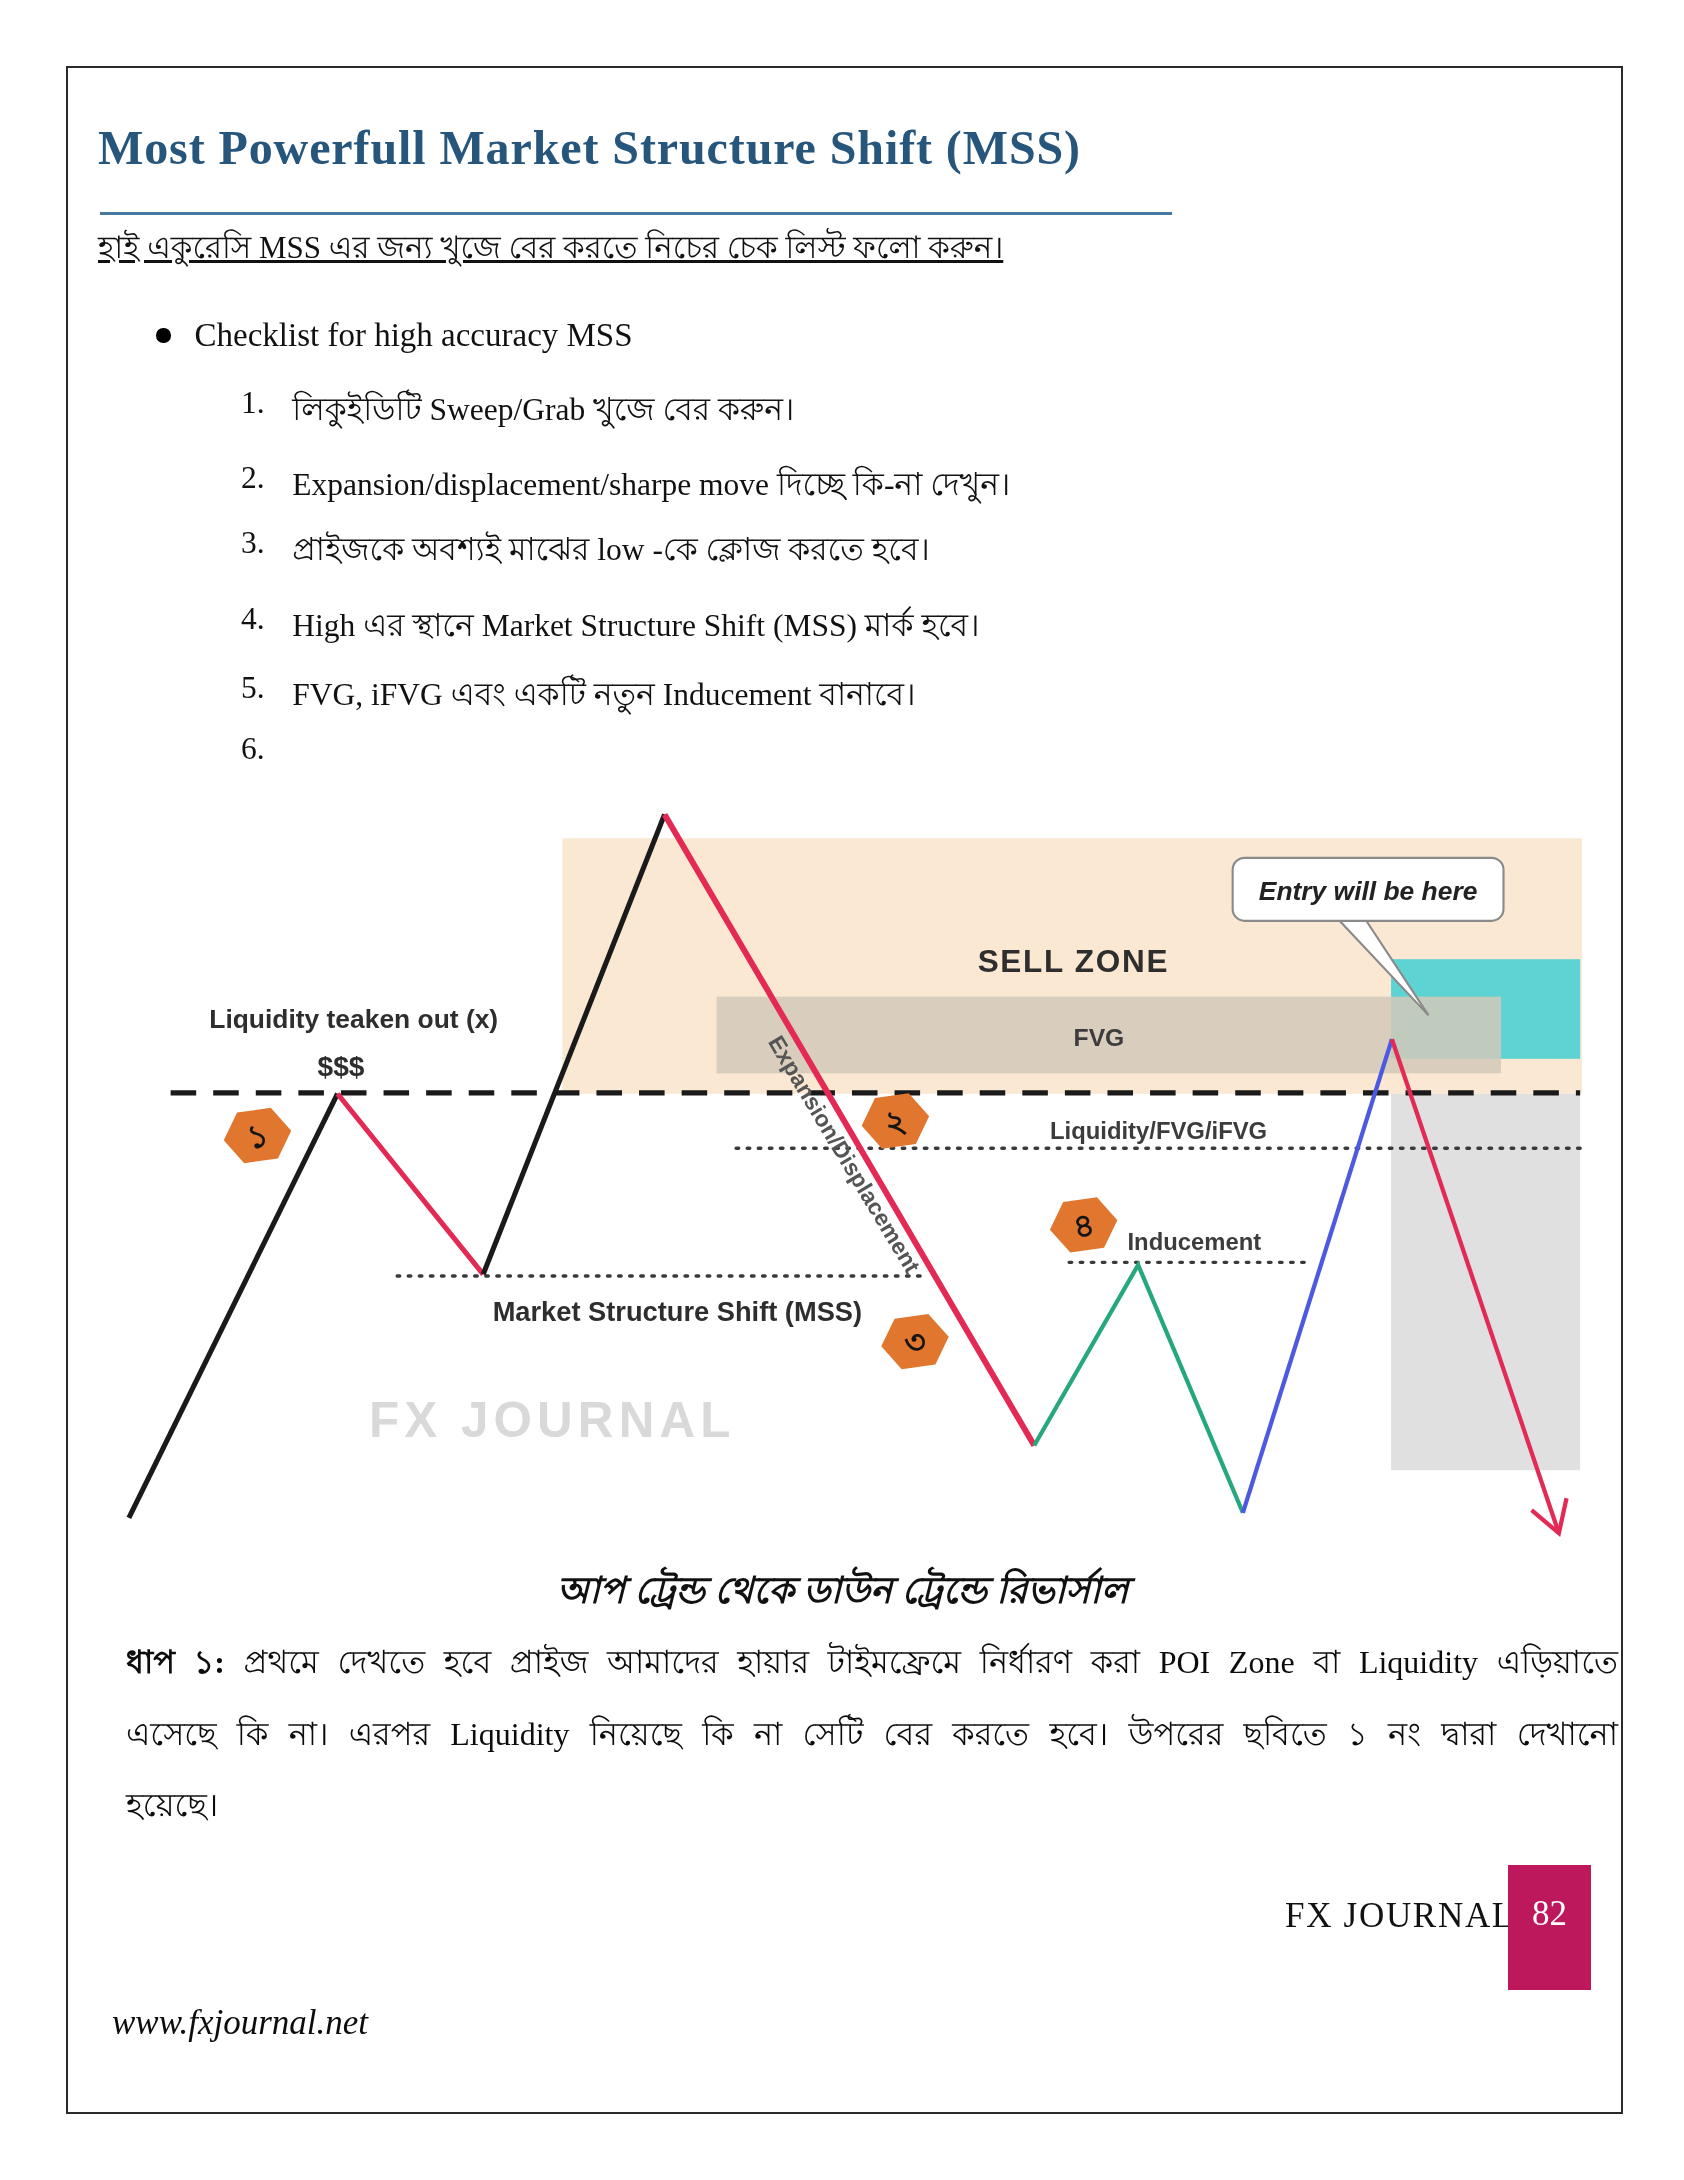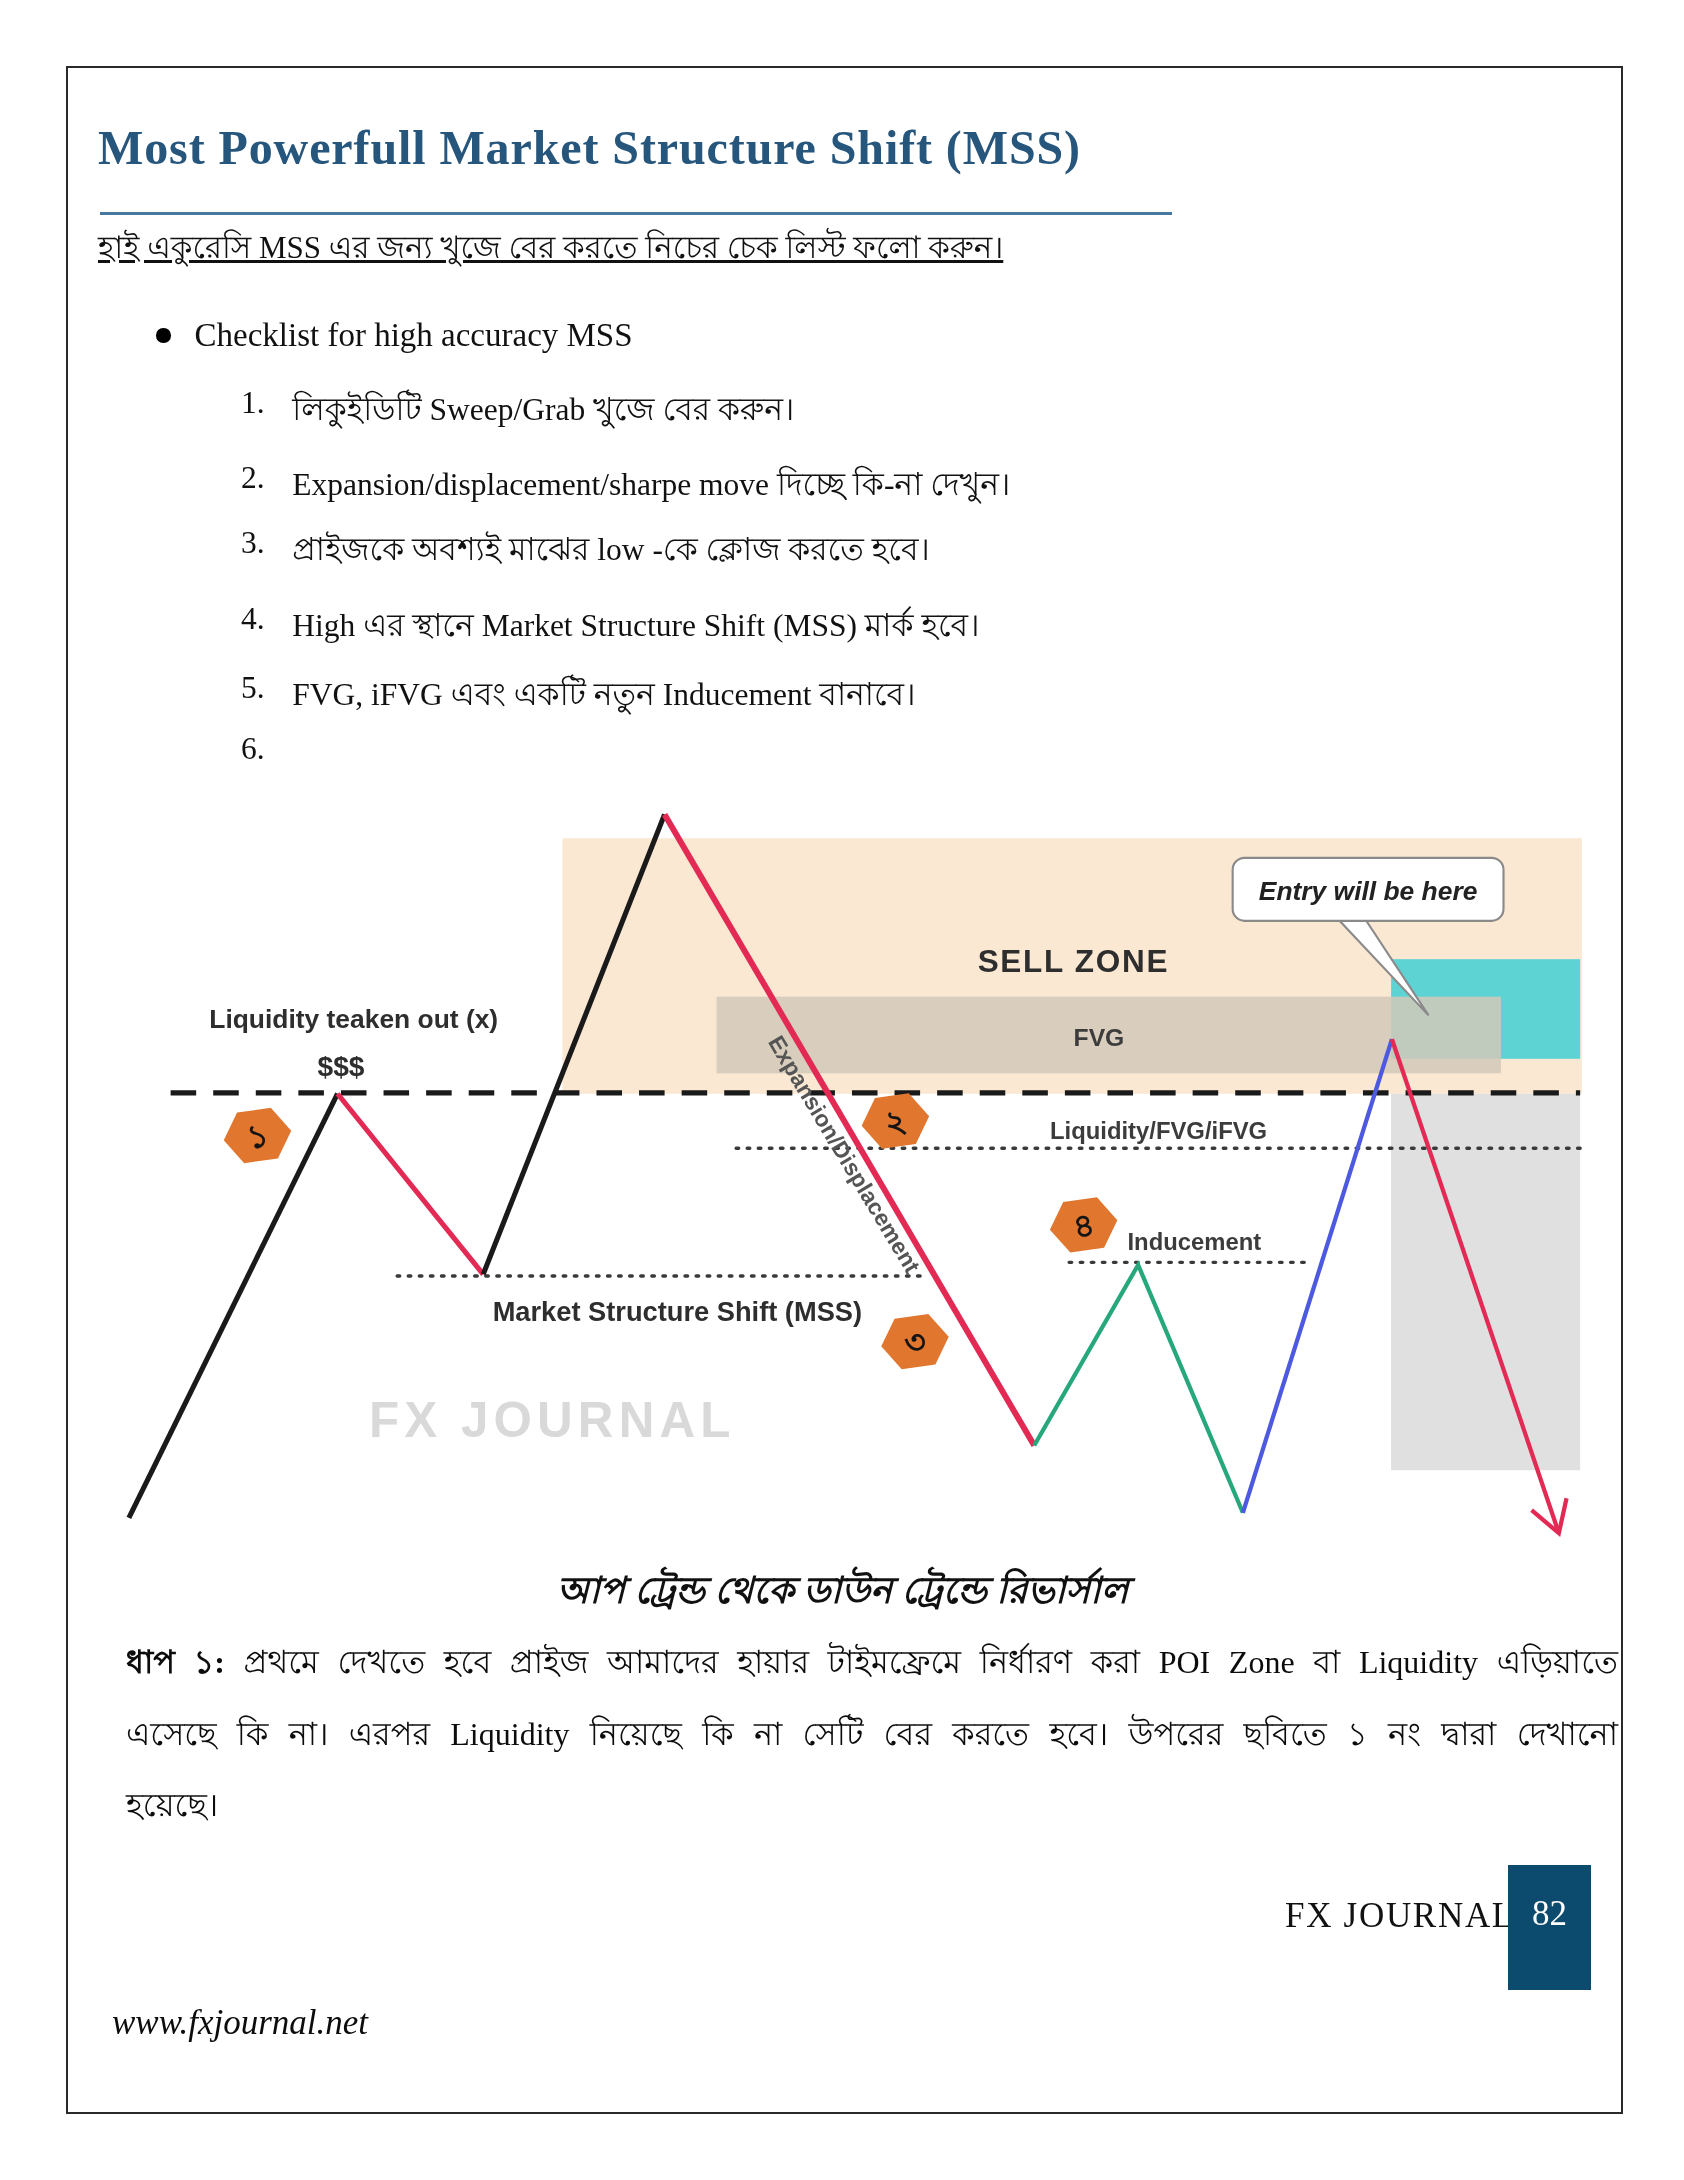--- a/index.html
+++ b/index.html
@@ -26,21 +26,21 @@
   #chart-wrap{left:111px;top:805px;width:1516px;height:741px;}
   svg text{font-family:"Liberation Sans","DejaVu Sans",sans-serif;}
   .chart-label{font-weight:700;fill:#2e2e2e;}
   .chart-sub{font-weight:600;fill:#3c3c3c;}
   #caption{left:0;top:1561px;width:1685px;text-align:center;
     font-size:37px;font-style:italic;font-weight:700;}
   .para-line{position:absolute;left:98px;width:1492px;font-size:32px;color:#0c0c0c;margin-left:28px;}
   .jfy{text-align:justify;text-align-last:justify;}
   #step-bold{font-weight:700;}
   #footer-brand{left:1285px;top:1896px;font-size:35px;letter-spacing:1.7px;color:#121212;}
-  #page-num-box{left:1508px;top:1865px;width:83px;height:125px;background:#0c4a6e;
+  #page-num-box{left:1508px;top:1865px;width:83px;height:125px;background:#be185d;
     display:flex;align-items:flex-start;justify-content:center;}
   #page-num{margin-top:29px;font-size:35px;color:#ffffff;font-family:"Liberation Serif",serif;}
   #website{left:112px;top:2003px;font-size:35px;font-style:italic;color:#0c0c0c;}
 </style>
 </head>
 <body>
 
 <div class="abs" id="page-border"></div>
 
 <div class="abs" id="doc-title">Most Powerfull Market Structure Shift (MSS)</div>

